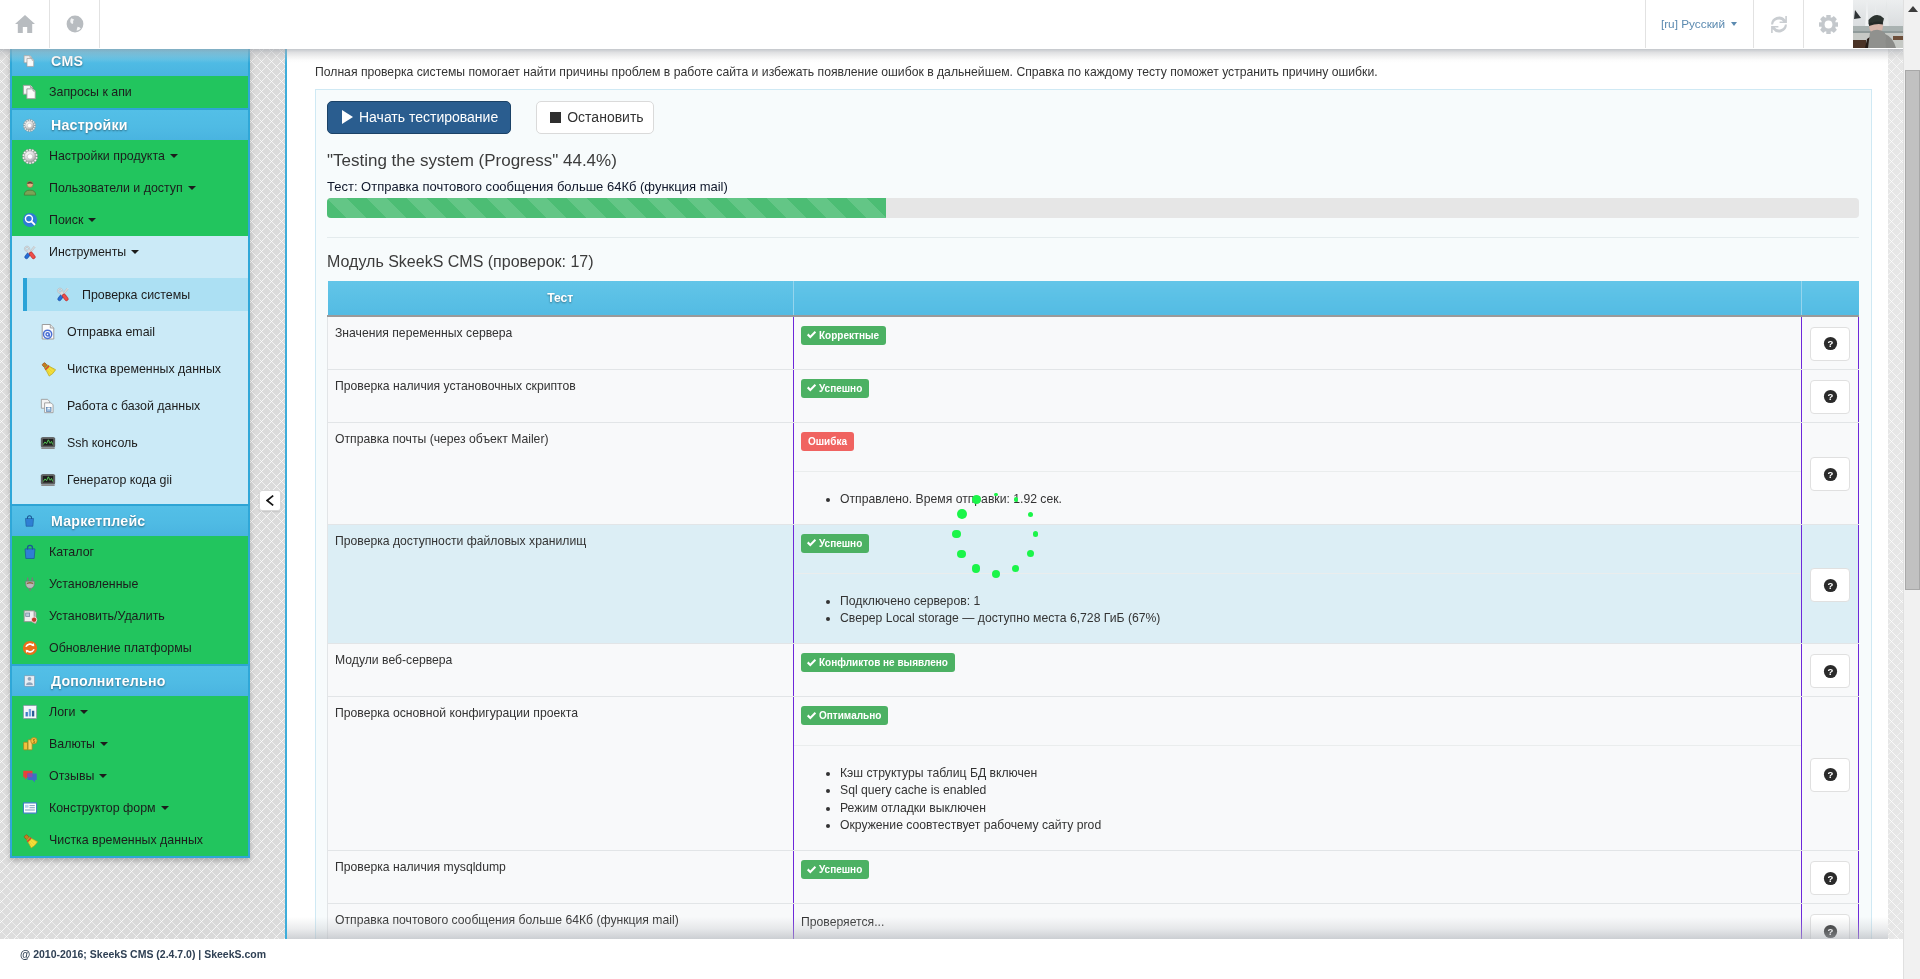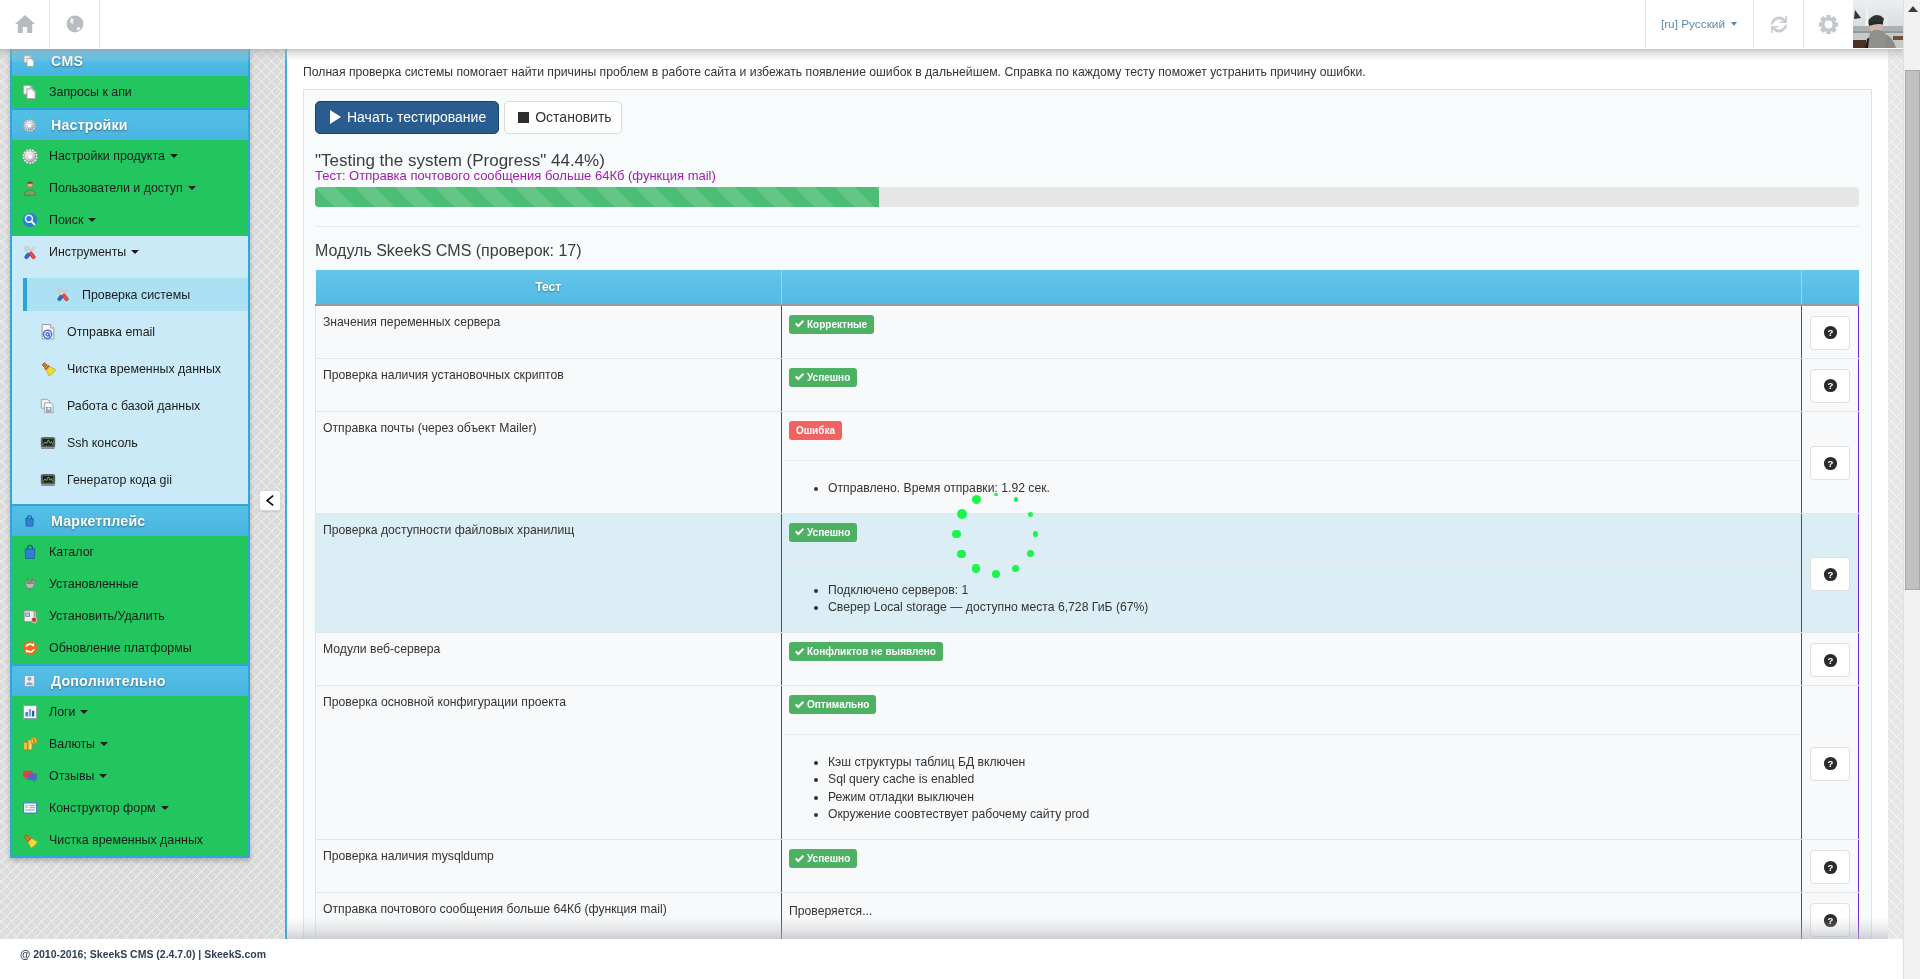--- a/index.html
+++ b/index.html
@@ -57,32 +57,32 @@
 .sub-item .mi-ico{width:16px;height:18px;display:flex;align-items:center;justify-content:center;flex:0 0 16px;margin-right:11px;}
 .sub-item.active{background:#ace0f3;border-left:4px solid #2ba3d7;margin:2px 0 2px 11px;height:33px;}
 
 
 .collapse-btn{position:absolute;left:259px;top:490px;width:22px;height:21px;background:#fff;border:1px solid #d9d9d9;border-radius:3px;
   display:flex;align-items:center;justify-content:center;z-index:25;box-shadow:0 1px 2px rgba(0,0,0,.10);}
 
 
 .content{position:absolute;left:285px;top:49px;width:1603px;height:890px;background:#fff;overflow:hidden;z-index:15;
   border-left:2px solid #3eadda;}
-.content-inner{padding:0 16px 0 16px;}
+.content-inner{padding:0 16px 0 28px;}
 .lead{font-size:12.2px;color:#333;padding:16px 0 0 0;line-height:1.2;}
 
 .box{border:1px solid #cfe9f4;background:#f7fbfc;margin-top:9px;padding:11px 12px 0 11px;}
 .btnrow{display:flex;gap:5px;}
 .btn-primary{background:#2a5d8f;color:#fff;border:1px solid #1b4267;border-radius:5px;height:33px;display:flex;align-items:center;padding:0 12px 0 14px;font-size:14px;gap:6px;}
-.btn-default{background:#fff;color:#333;border:1px solid #dadada;border-radius:5px;height:33px;display:flex;align-items:center;padding:0 9px 0 13px;font-size:14px;gap:6px;}
+.btn-default{background:#fff;color:#333;border:1px solid #dadada;border-radius:5px;height:33px;display:flex;align-items:center;padding:0 9px 0 13px;font-size:14px;gap:6px;margin-left:20px;}
 .play-tri{width:0;height:0;border-top:7px solid transparent;border-bottom:7px solid transparent;border-left:11px solid #fff;}
 .stop-sq{width:11px;height:11px;background:#2e2e2e;}
 
 .progress-title{font-size:17px;color:#3c3c3c;margin-top:18px;line-height:1;}
-.progress-sub{font-size:13px;color:#a21caf;line-height:1;}
+.progress-sub{font-size:13px;color:#0f172a;margin-top:11px;line-height:1;}
 .progress-track{height:20px;background:#e6e6e6;margin-top:5px;overflow:hidden;border-radius:4px;}
 .progress-bar{height:20px;width:44.4%;
   background-color:#4cbd74;
   background-image:linear-gradient(45deg, rgba(255,255,255,.13) 25%, transparent 25%, transparent 50%, rgba(255,255,255,.13) 50%, rgba(255,255,255,.13) 75%, transparent 75%, transparent);
   background-size:40px 40px;}
 
 .divider{border-top:1px solid #e4ebed;margin-top:19px;}
 .module-title{font-size:16px;color:#3c3c3c;padding:16px 0 11px 0;line-height:1;}
 
 table.checks{width:100%;border-collapse:collapse;table-layout:fixed;}

